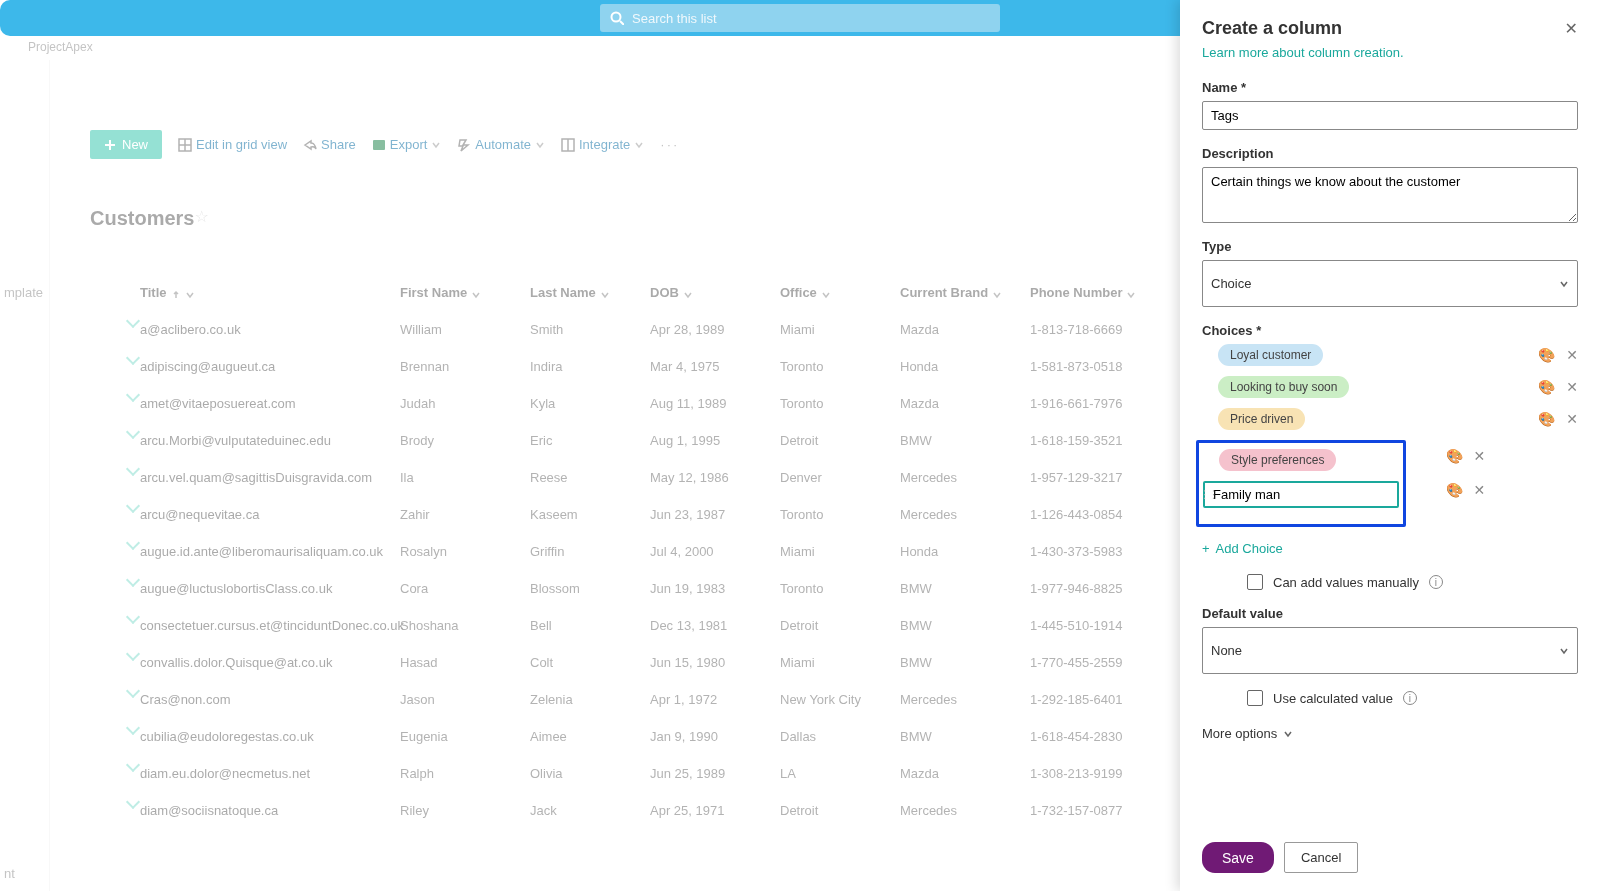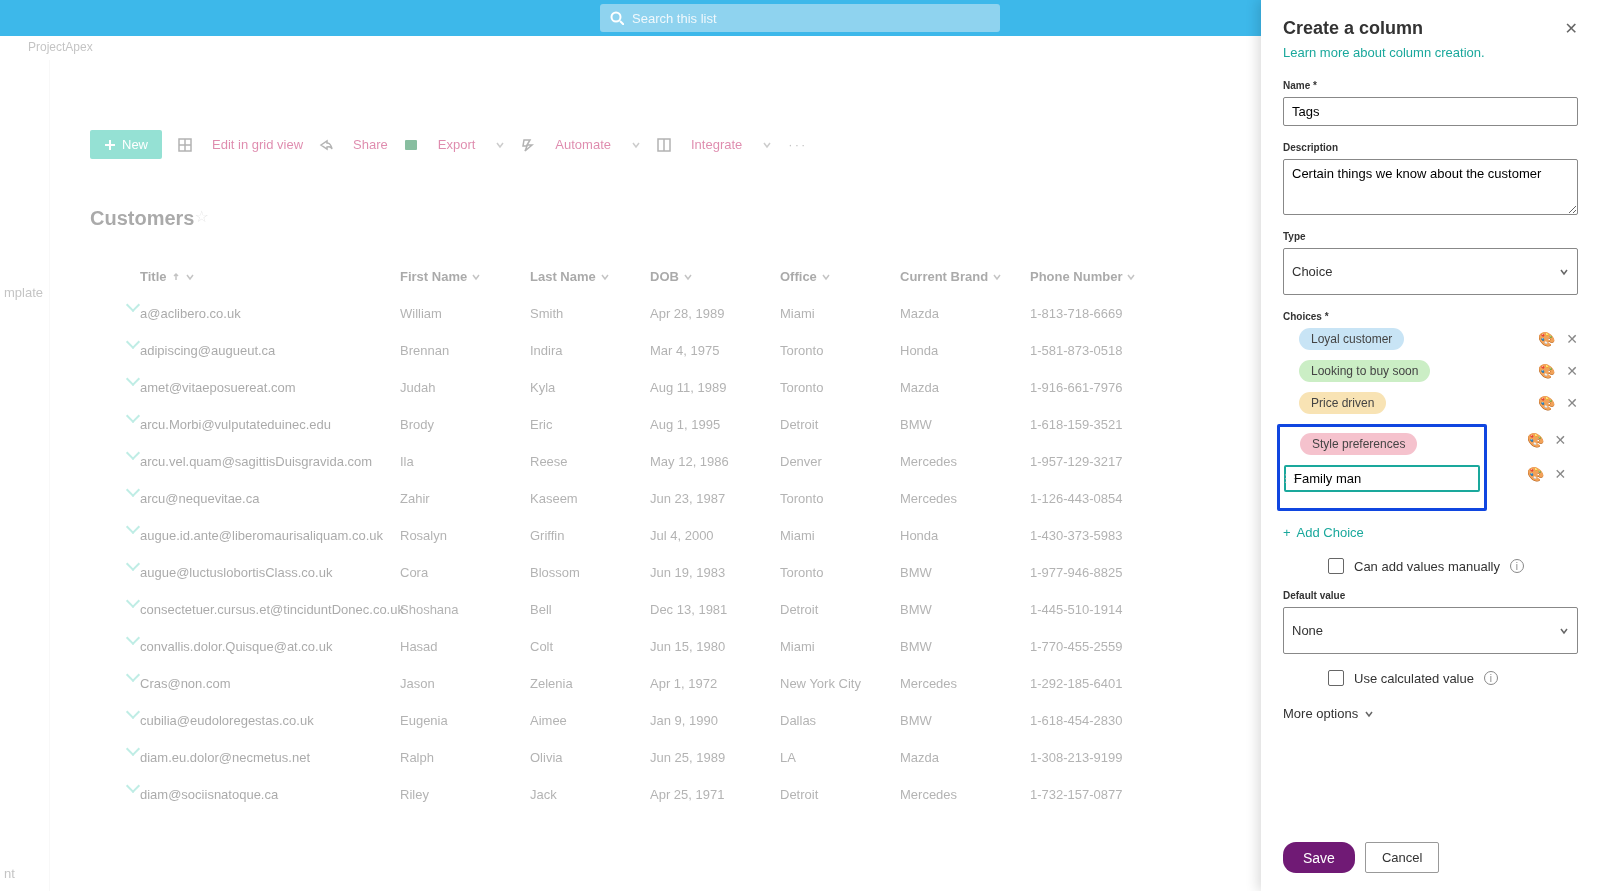--- a/index.html
+++ b/index.html
@@ -1,69 +1,69 @@
 <!DOCTYPE html>
 <html><head>
 <meta charset="utf-8">
 <style>
 * { box-sizing: border-box; margin: 0; padding: 0; font-family: "Segoe UI", Arial, sans-serif; }
 body { background: #fff; overflow: hidden; width: 1600px; height: 891px; position: relative; }
 
 
-.topbar { height: 36px; background: #3db8ea; display: flex; align-items: center; justify-content: center; }
+.topbar { height: 36px; background: #3db8ea; display: flex; align-items: center; justify-content: center; border-radius: 10px; }
 .search-wrap { background: #8fd3ef; width: 400px; height: 28px; border-radius: 3px; display: flex; align-items: center; padding: 0 10px; color: #fff; }
 .search-wrap svg { width: 14px; height: 14px; margin-right: 8px; fill: none; stroke: #fff; stroke-width: 2; }
 .search-wrap input { background: transparent; border: none; outline: none; color: #fff; font-size: 13px; flex: 1; }
 .search-wrap input::placeholder { color: #f0f8fc; }
 
 
 .breadcrumb { height: 24px; padding: 4px 28px 0; font-size: 12px; color: #888; }
 
 
 .left-stub { position: absolute; left: 0; top: 60px; bottom: 0; width: 50px; border-right: 1px solid #f0f0f0; color: #888; font-size: 13px; }
 .left-stub .mplate { position: absolute; top: 225px; left: 4px; }
 .left-stub .nt { position: absolute; bottom: 10px; left: 4px; }
 
 
 .main { position: absolute; left: 60px; top: 100px; right: 0; bottom: 0; padding: 30px 0 0 30px; }
 
 
 .toolbar { display: flex; align-items: center; gap: 16px; margin-bottom: 48px; font-size: 13px; color: #555; }
 .btn-new { background: #2ac2a8; color: #fff; padding: 7px 14px; border-radius: 2px; display: flex; align-items: center; gap: 6px; font-size: 13px; cursor: pointer; }
 .btn-new svg { width: 12px; height: 12px; stroke: #fff; stroke-width: 2; }
-.toolbar-item { display: flex; align-items: center; gap: 20px; cursor: pointer; color: #be185d; }
+.toolbar-item { display: flex; align-items: center; gap: 4px; cursor: pointer; color: #0369a1; }
 .toolbar-item svg { width: 14px; height: 14px; fill: none; stroke: #666; stroke-width: 1.5; }
 .toolbar-item .excel { fill: #107c41; stroke: none; }
 .toolbar-item .chev { width: 10px; height: 10px; stroke: #999; }
 .more-dots { color: #888; letter-spacing: 2px; cursor: pointer; }
 
 
-.list-heading { display: flex; align-items: flex-start; margin-bottom: 28px; }
+.list-heading { display: flex; align-items: flex-start; margin-bottom: 44px; }
 .list-heading h2 { font-size: 20px; font-weight: 600; color: #555; }
 .star { color: #ccc; font-size: 16px; cursor: pointer; }
 
 
 .table { font-size: 13px; color: #666; }
 .thead, .trow { display: grid; grid-template-columns: 260px 130px 120px 130px 120px 130px 140px; align-items: center; height: 37px; padding-left: 50px; }
 .thead { color: #555; font-weight: 600; }
-.thead .th { display: flex; align-items: center; gap: 4px; cursor: pointer; }
+.thead .th { display: flex; align-items: flex-end; gap: 4px; cursor: pointer; }
 .thead .th svg { width: 10px; height: 10px; stroke: #888; fill: none; stroke-width: 1.5; }
 .trow .title-cell { position: relative; color: #555; }
 .trow .title-cell::before { content: ""; position: absolute; left: -12px; top: -6px; width: 8px; height: 8px; border-bottom: 2px solid #2ac2a8; border-left: 2px solid #2ac2a8; transform: rotate(-45deg); opacity: 0.6; }
 
 
 .dim { position: absolute; top: 36px; left: 0; right: 420px; bottom: 0; background: rgba(255,255,255,0.5); pointer-events: none; }
 
 
-.panel { position: absolute; right: 0; top: 0; bottom: 0; width: 339px; background: #fff; box-shadow: -3px 0 12px rgba(0,0,0,0.15); padding: 18px 22px; display: flex; flex-direction: column; }
+.panel { position: absolute; right: 0; top: 0; bottom: 0; width: 420px; background: #fff; box-shadow: -3px 0 12px rgba(0,0,0,0.15); padding: 18px 22px; display: flex; flex-direction: column; }
 .panel-head { display: flex; justify-content: space-between; align-items: center; margin-bottom: 6px; }
 .panel-head h3 { font-size: 18px; font-weight: 600; color: #333; }
 .close-x { color: #666; cursor: pointer; font-size: 16px; }
 .learn-link { color: #1aa89c; font-size: 13px; margin-bottom: 20px; display: block; cursor: pointer; }
-.field-label { font-size: 10px; color: #333; font-weight: 600; margin-bottom: 6px; }
+.field-label { font-size: 13px; color: #333; font-weight: 600; margin-bottom: 6px; }
 .text-input { width: 100%; border: 1px solid #888; border-radius: 2px; padding: 6px 8px; font-size: 13px; margin-bottom: 16px; outline: none; }
 .textarea { width: 100%; border: 1px solid #888; border-radius: 2px; padding: 6px 8px; font-size: 13px; margin-bottom: 16px; height: 56px; resize: both; outline: none; }
 .select-box { width: 100%; border: 1px solid #888; border-radius: 2px; padding: 15px 8px; font-size: 13px; margin-bottom: 16px; display: flex; justify-content: space-between; align-items: center; cursor: pointer; color: #333; }
 .select-box svg { width: 10px; height: 10px; stroke: #666; fill: none; stroke-width: 1.5; }
 
 
 .choice-row { display: flex; align-items: center; gap: 8px; margin-bottom: 10px; position: relative; }
 .chip { padding: 4px 12px; border-radius: 12px; font-size: 12px; color: #444; margin-left: 16px; }
 .chip.blue { background: #c8e4f5; }
 .chip.green { background: #cbeec5; }

